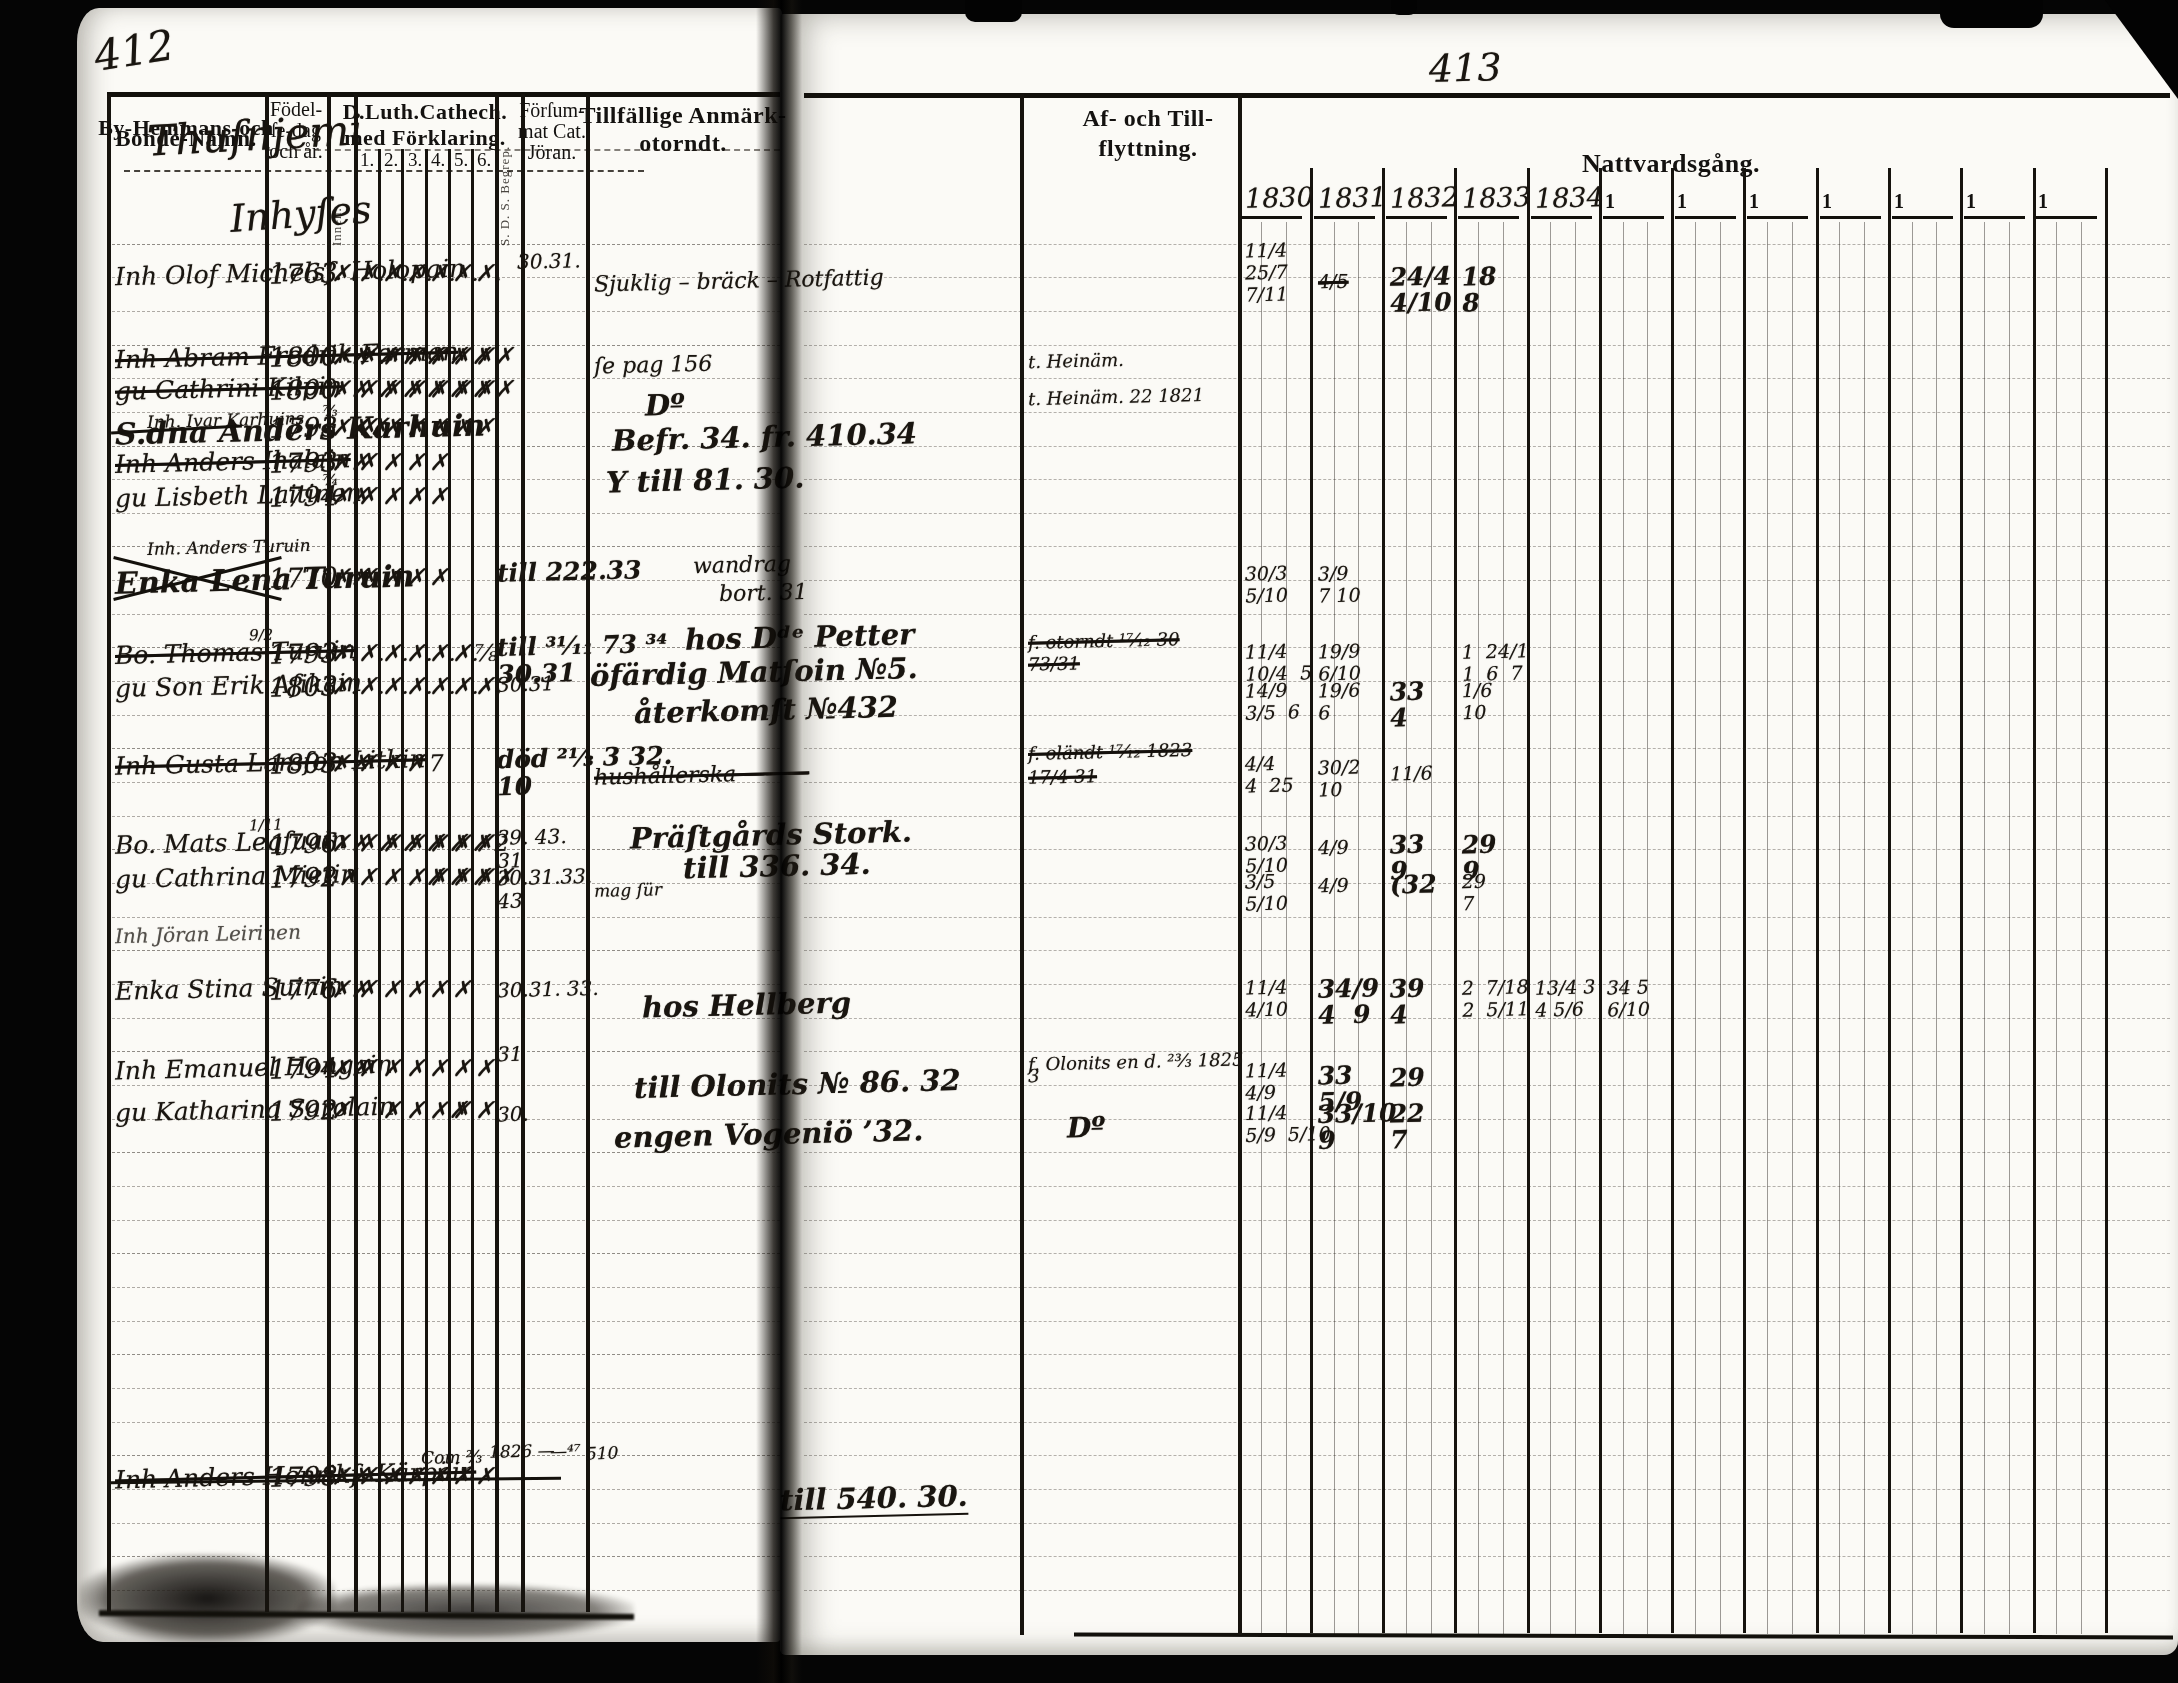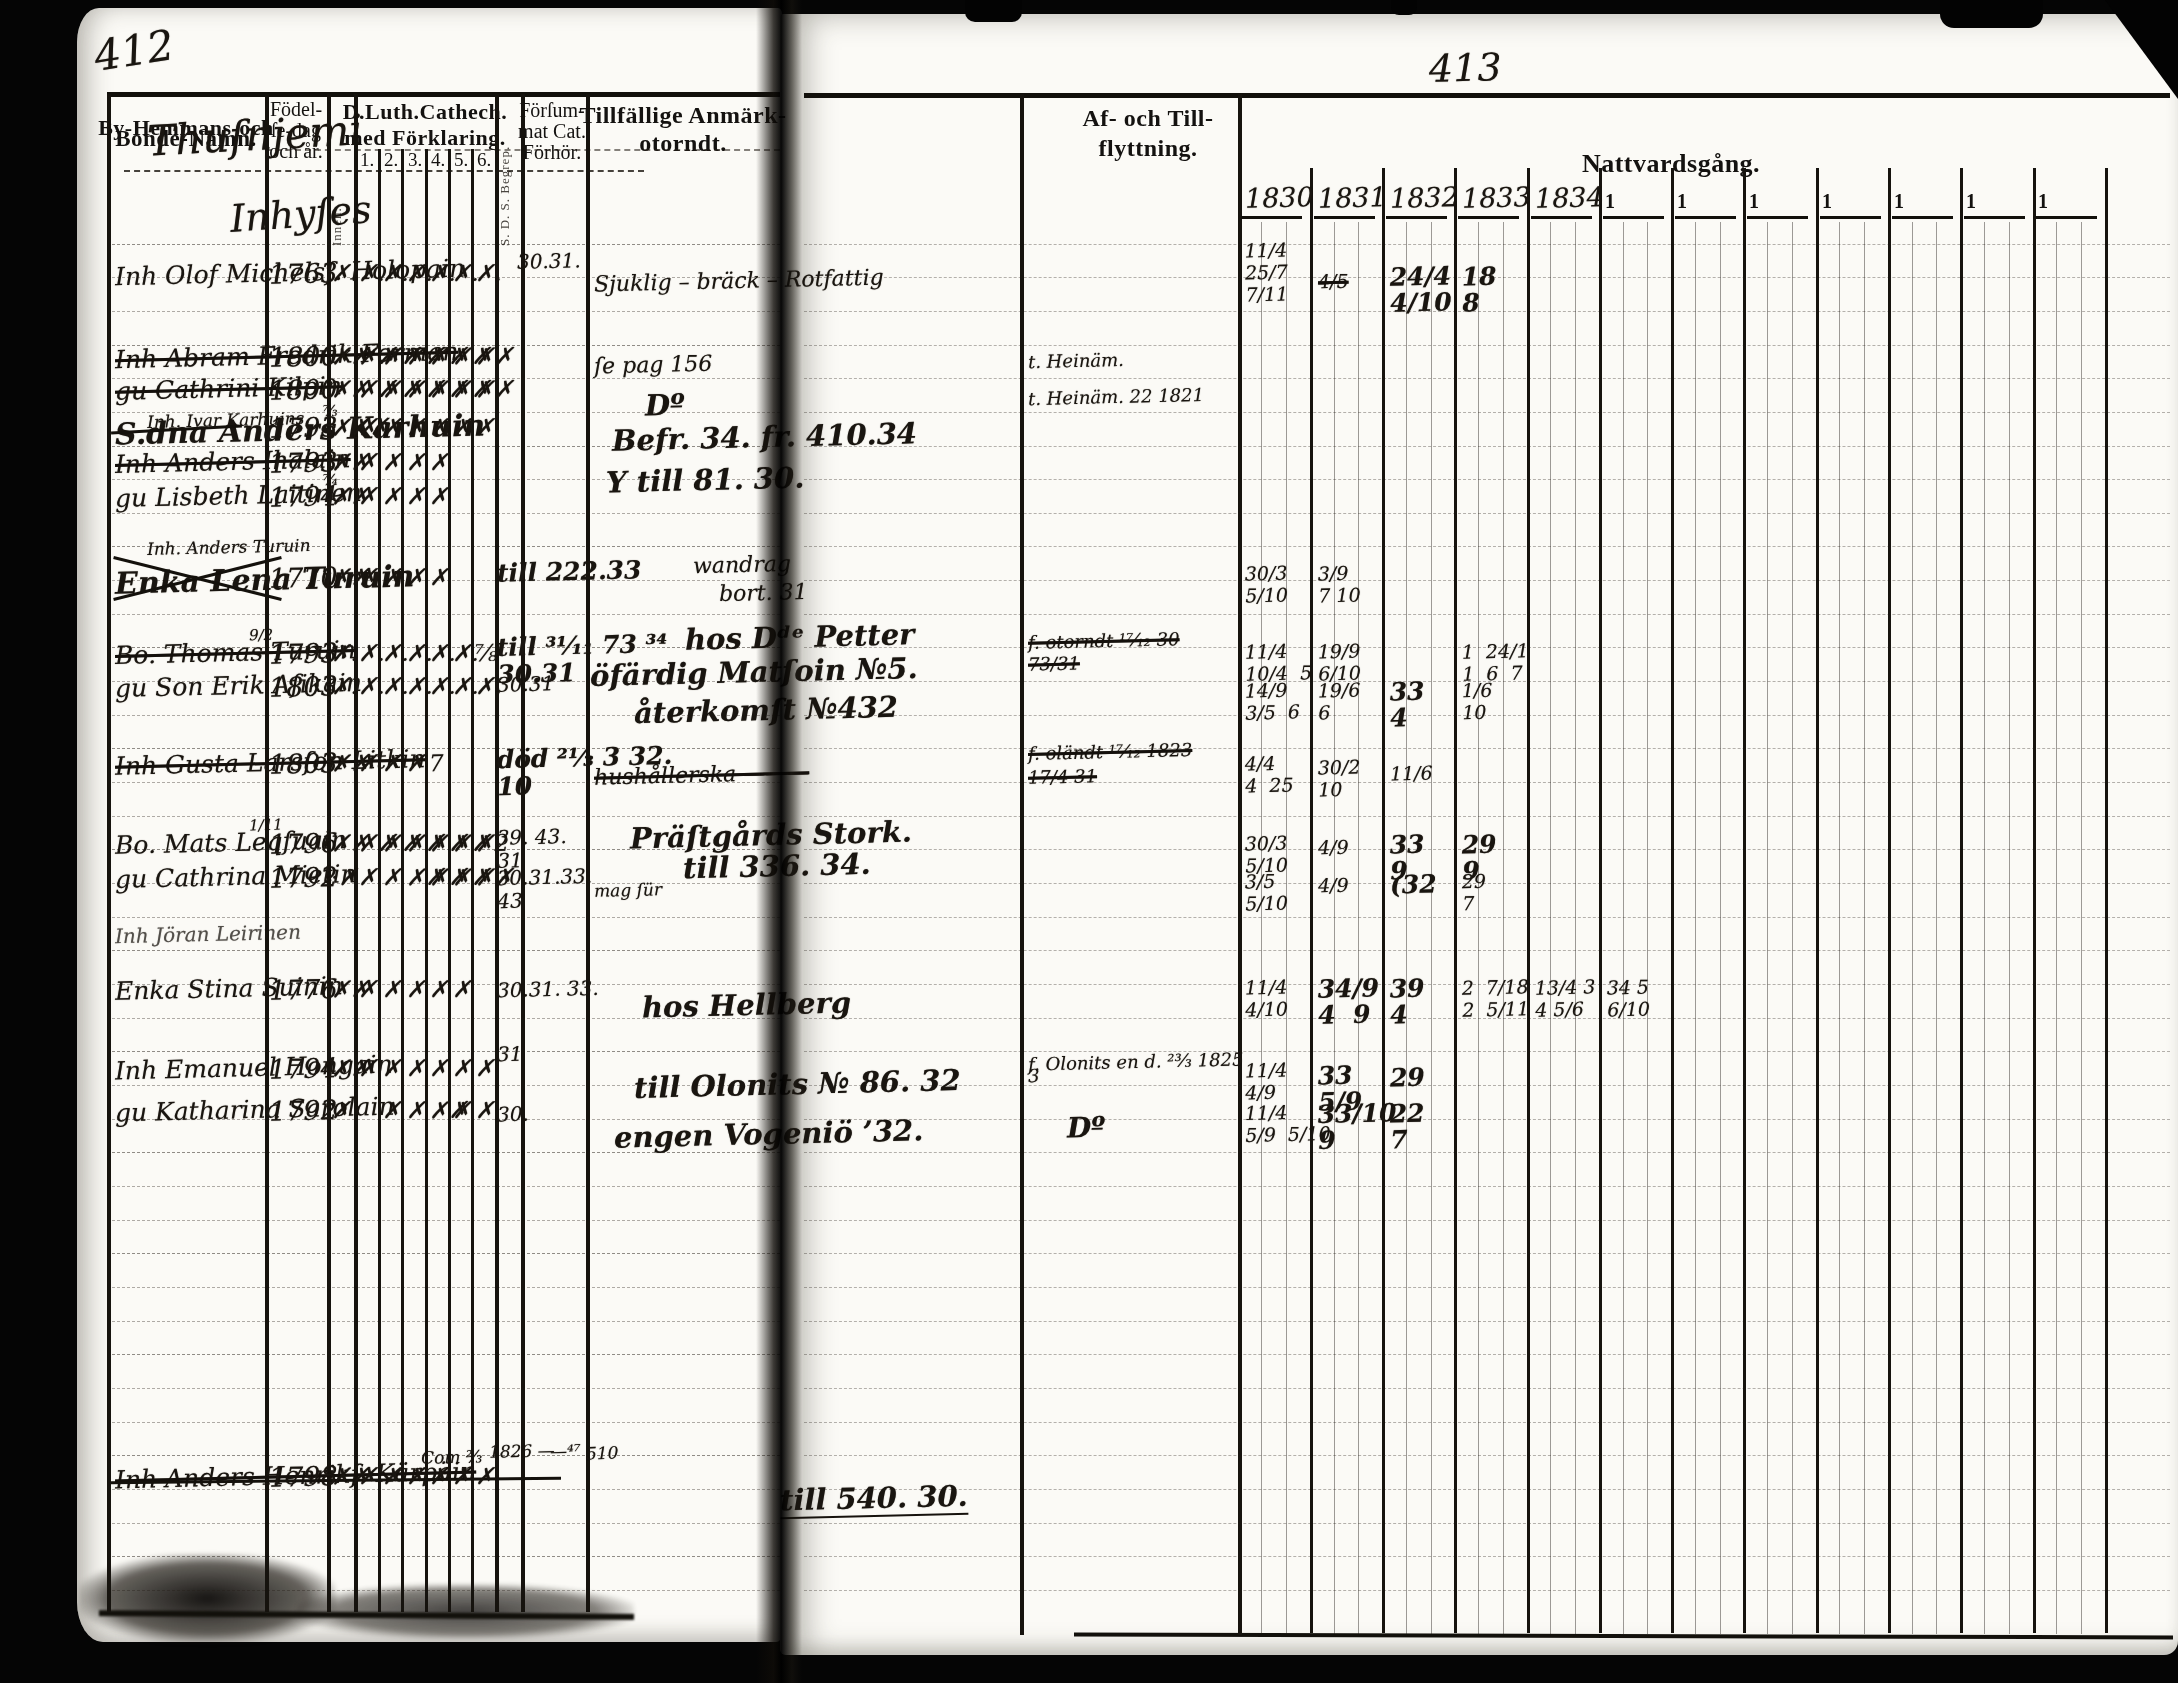--- a/index.html
+++ b/index.html
@@ -76,21 +76,21 @@
 
   <div class="vtext" style="left:329px;top:97px;">Inneh.</div>
 
   <div class="printed p-center p-bold" style="left:425px;top:99px;font-size:22px;">D.Luth.Cathech.</div>
   <div class="printed p-center p-bold" style="left:425px;top:125px;font-size:22px;">med Förklaring.</div>
 
   <div class="vtext" style="left:497px;top:97px;">S. D. S. Begrep.</div>
 
   <div class="printed p-center" style="left:552px;top:99px;font-size:20px;">Förſum-</div>
   <div class="printed p-center" style="left:552px;top:120px;font-size:20px;">mat Cat.</div>
-  <div class="printed p-center" style="left:552px;top:141px;font-size:20px;">Förhör.</div>
+  <div class="printed p-center" style="left:552px;top:141px;font-size:20px;">Jöran.</div>
 
   <div class="printed p-center p-bold" style="left:683px;top:102px;font-size:24px;">Tillfällige Anmärk-</div>
   <div class="printed p-center p-bold" style="left:683px;top:130px;font-size:24px;">otorndt.</div>
 
   <div class="printed p-center p-bold" style="left:1148px;top:105px;font-size:24px;">Af- och Till-</div>
   <div class="printed p-center p-bold" style="left:1148px;top:135px;font-size:24px;">flyttning.</div>
   <div class="printed p-center p-bold" style="left:1671px;top:149px;font-size:26px;">Nattvardsgång.</div>
 
   <div class="hw" style="left:147px;top:111px;font-size:42px;transform:rotate(-3deg);">Thuſnjemi</div>
   <div class="hline-dash" style="left:124px;top:170px;width:520px;border-top:2px dashed rgba(25,20,14,.8);"></div>

